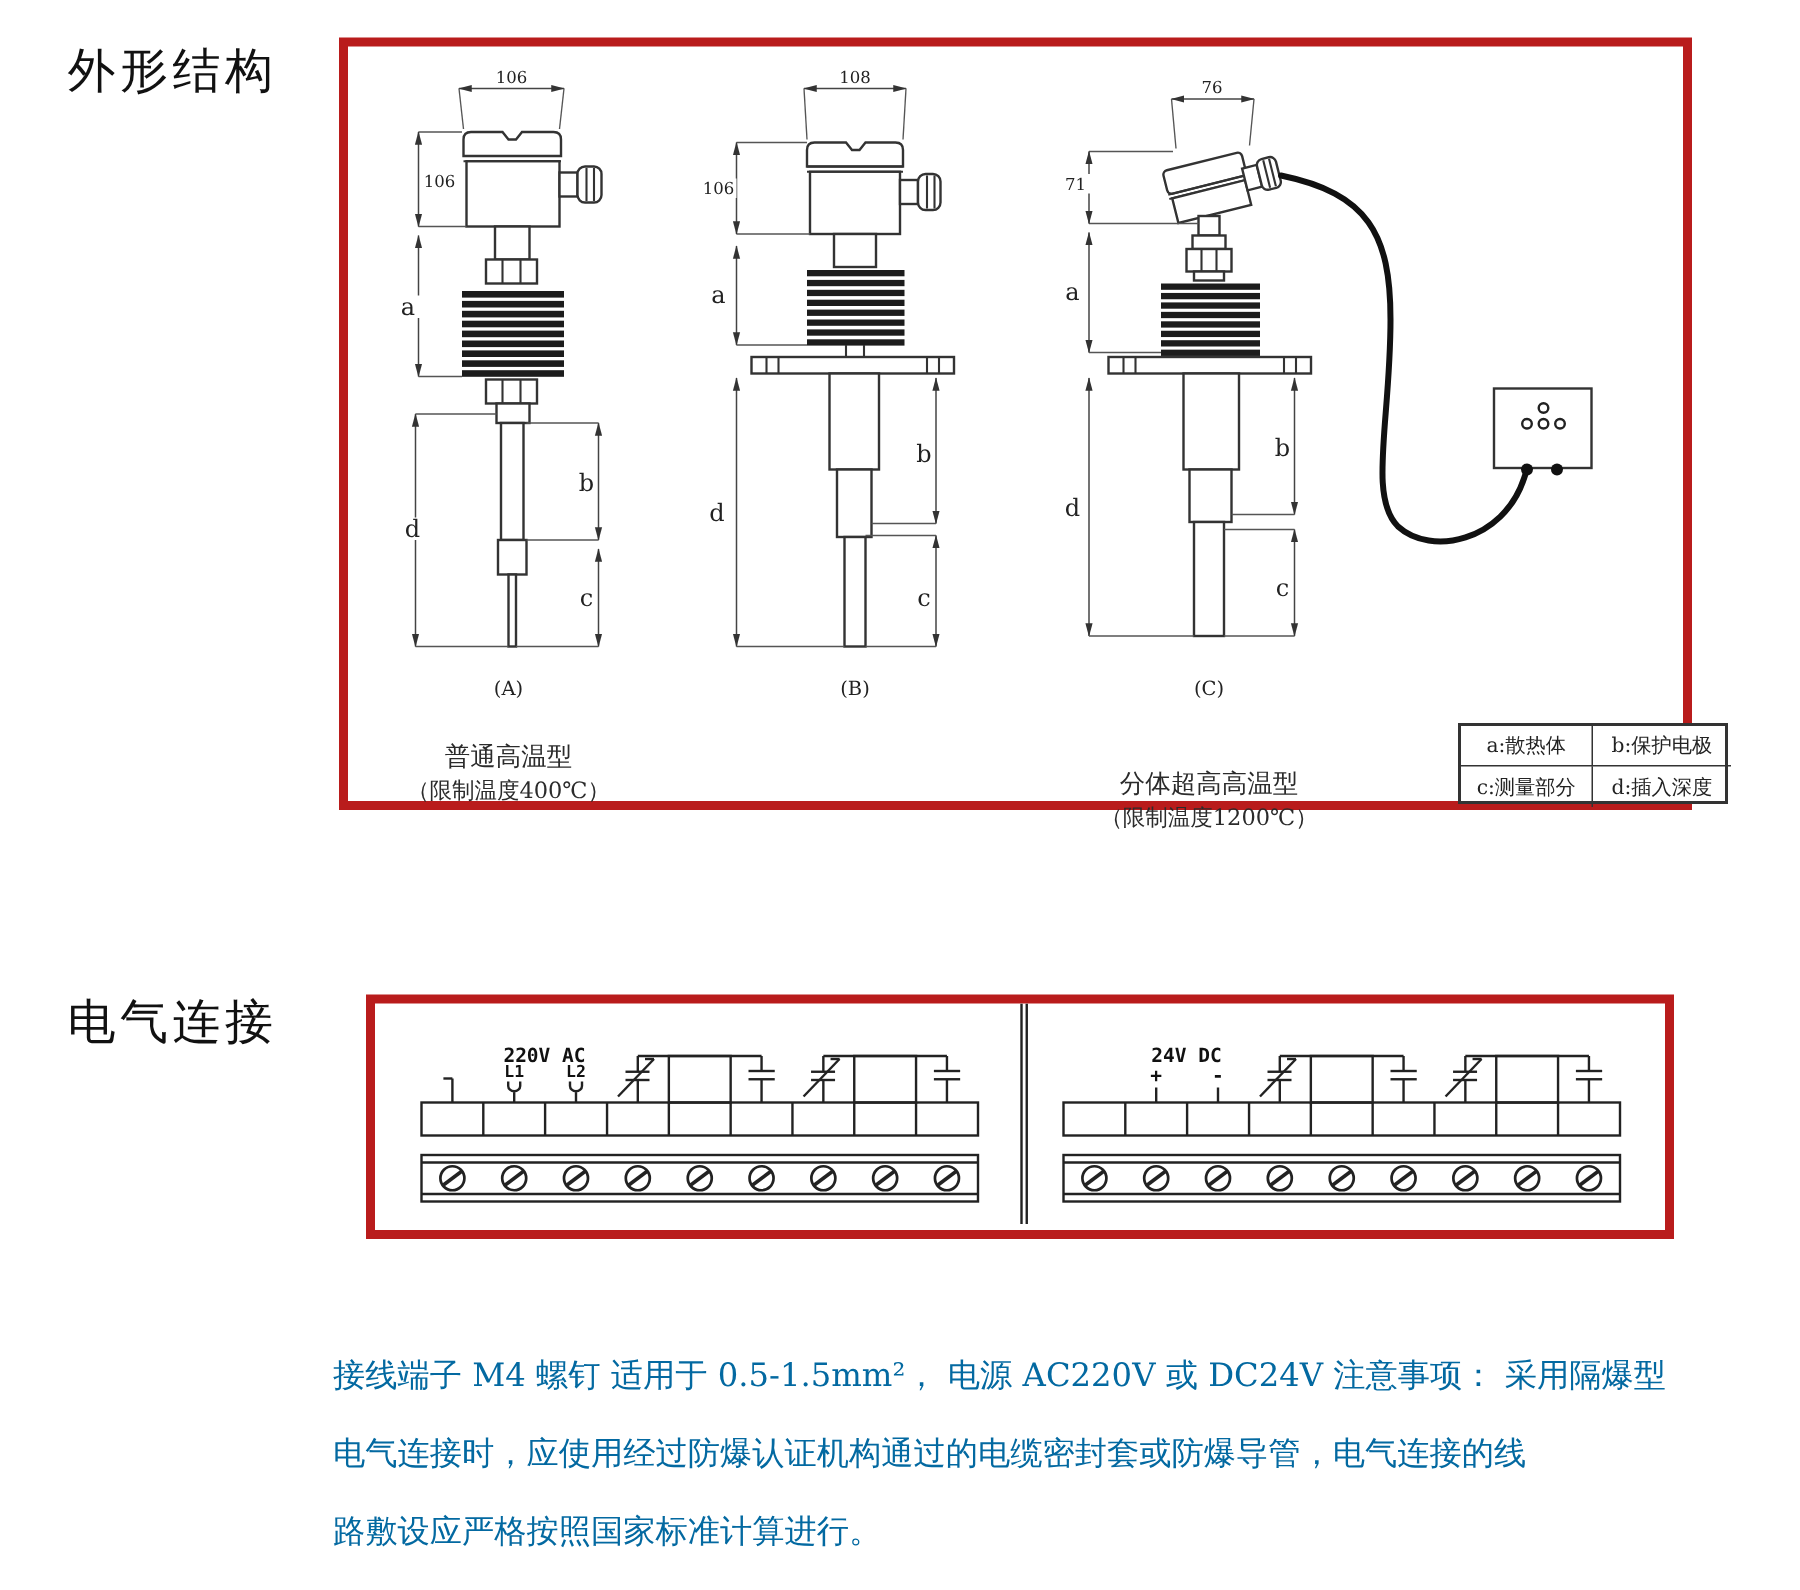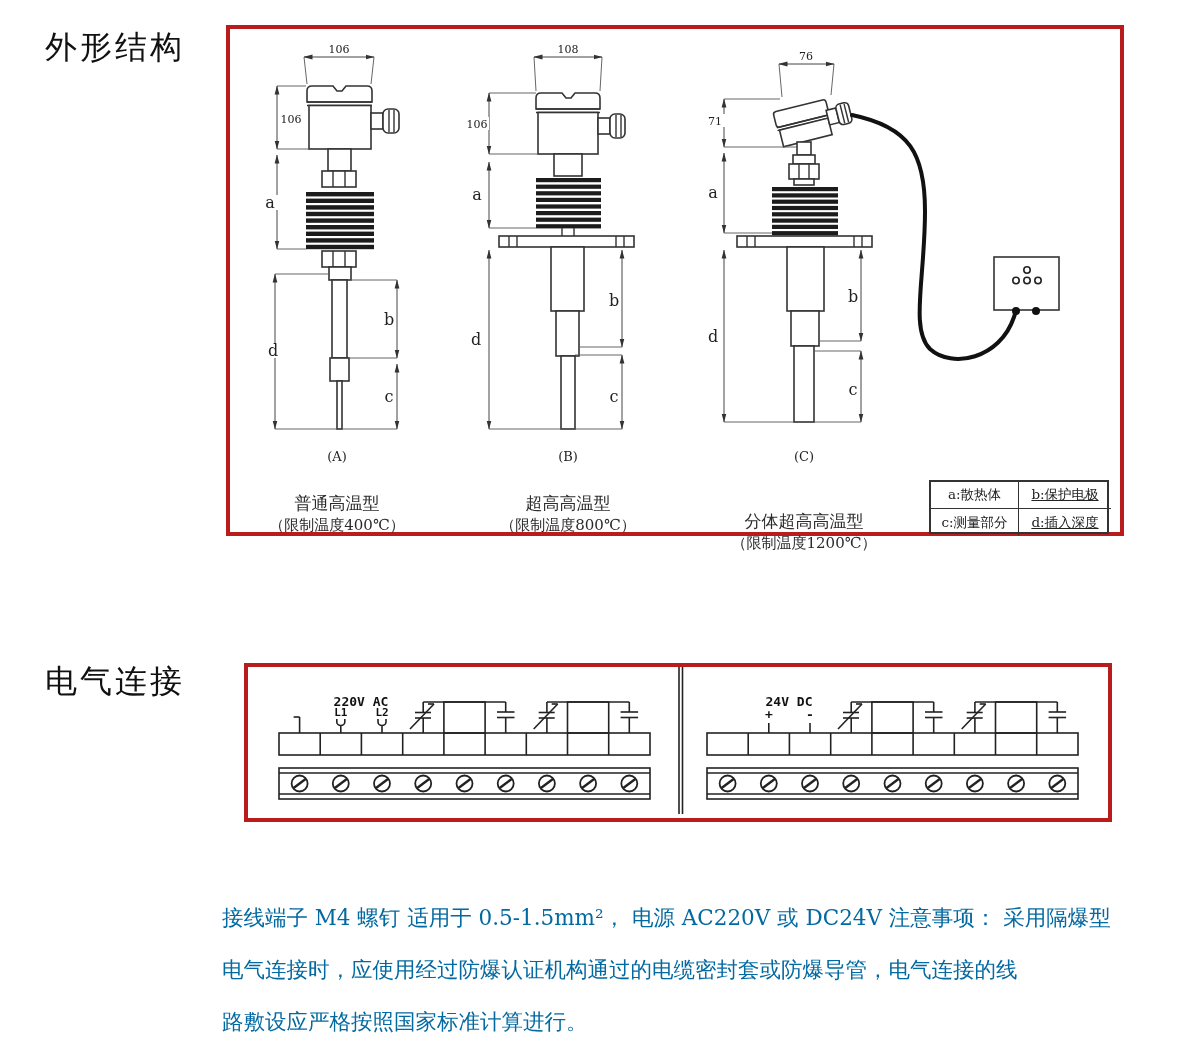--- a/index.html
+++ b/index.html
@@ -7,50 +7,50 @@
     width:1200px;height:1060px;position:relative;background:#ffffff;
     font-family:"DejaVu Serif","Liberation Serif",serif;color:#1a1a1a;
     overflow:hidden;
   }
   .sec-title{
     position:absolute;left:45px;font-size:32px;letter-spacing:3px;color:#111;
   }
   #title1{top:26px;}
   #title2{top:660px;}
   .frame{
-    position:absolute;border:4px solid #b91c1c;background:#fff;
+    position:absolute;border:6px solid #b91c1c;background:#fff;
   }
   #outline-box{left:226px;top:25px;width:890px;height:503px;}
   #wiring-box{left:244px;top:663px;width:860px;height:151px;}
   svg{display:block;}
   .part{fill:#ffffff;stroke:#333;stroke-width:1.6;}
   .pline{stroke:#333;stroke-width:1.4;fill:none;}
   .fin{fill:#1c1c1c;stroke:none;}
   .dim{stroke:#444;stroke-width:1;fill:none;}
   .ext{stroke:#555;stroke-width:0.9;fill:none;}
   .dimtxt{font-family:"DejaVu Serif",serif;font-size:11px;fill:#222;}
   .dimletter{font-family:"DejaVu Serif",serif;font-size:16px;fill:#222;}
   .captxt{font-family:"DejaVu Serif",serif;font-size:13px;fill:#222;}
   .wbg{fill:#ffffff;}
   .type-label{
     position:absolute;width:190px;text-align:center;color:#2b2b2b;
   }
   .type-name{font-size:17px;line-height:24px;}
   .type-temp{font-size:15px;line-height:21px;}
   #legend{
-    position:absolute;left:699px;top:451px;width:180px;height:54px;
+    position:absolute;left:740px;top:451px;width:180px;height:54px;
     display:grid;grid-template-columns:88px 92px;grid-template-rows:27px 27px;
     border:2px solid #333;background:#fff;box-sizing:border-box;
   }
   #legend .cell{
     border-right:1.5px solid #333;border-bottom:1.5px solid #333;
     font-size:13.5px;display:flex;align-items:center;justify-content:center;
     color:#222;white-space:nowrap;overflow:hidden;
   }
-  #legend .cell:nth-child(2n){border-right:none;text-decoration:underline;}
+  #legend .cell:nth-child(2n){border-right:none;}
   #legend .cell:nth-child(3),#legend .cell:nth-child(4){border-bottom:none;}
   .wire{stroke:#222;stroke-width:1.6;fill:none;}
   .tcell{fill:none;stroke:#222;stroke-width:1.6;}
   .screw{fill:#fff;stroke:#222;stroke-width:1.8;}
   .slash{stroke:#222;stroke-width:2.4;}
   .wlabel{font-family:"DejaVu Sans Mono","Liberation Mono",monospace;
     font-weight:bold;font-size:13px;fill:#111;}
   .wsub{font-family:"DejaVu Sans Mono","Liberation Mono",monospace;
     font-weight:bold;font-size:11px;fill:#111;}
   #notes{
@@ -270,24 +270,20 @@
         <circle cx="786" cy="282" r="4" fill="#111"></circle>
         <circle cx="806" cy="282" r="4" fill="#111"></circle>
       </g>
     </g>
   </svg>
 
   <div class="type-label" style="left:12px;top:462px;">
     <div class="type-name">普通高温型</div>
     <div class="type-temp">（限制温度400℃）</div>
   </div>
-  <div class="type-label" style="left:243px;top:462px;">
-    <div class="type-name">超高高温型</div>
-    <div class="type-temp">（限制温度800℃）</div>
-  </div>
   <div class="type-label" style="left:479px;top:458px;margin-top:22px;">
     <div class="type-name">分体超高高温型</div>
     <div class="type-temp">（限制温度1200℃）</div>
   </div>
 
   <div id="legend">
     <div class="cell">a:散热体</div>
     <div class="cell">b:保护电极</div>
     <div class="cell">c:测量部分</div>
     <div class="cell">d:插入深度</div>

